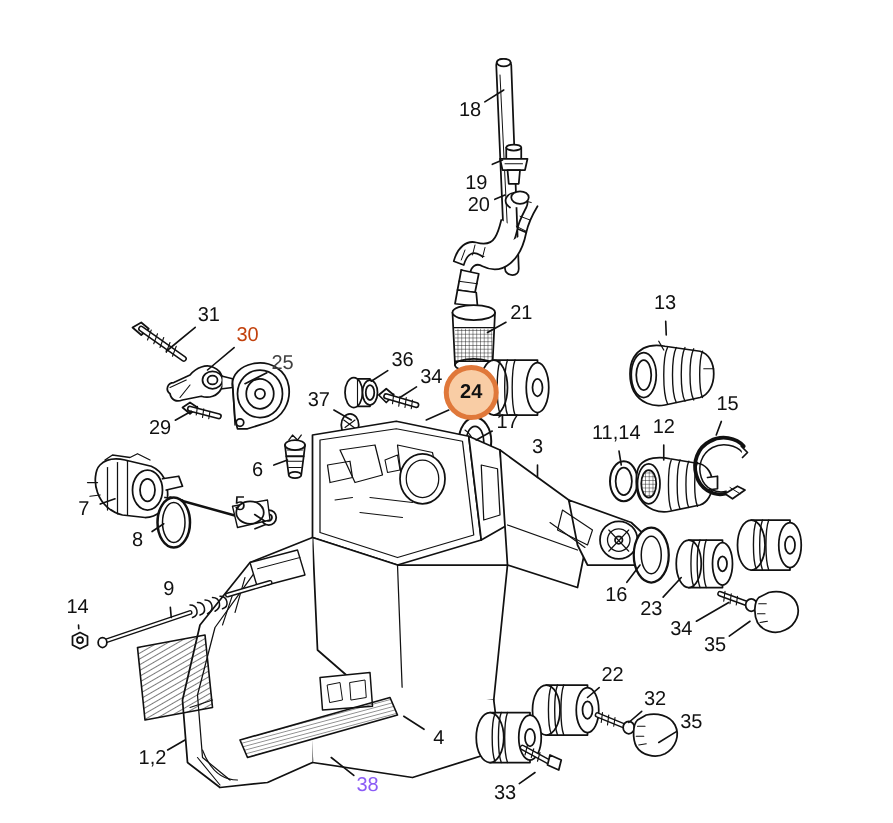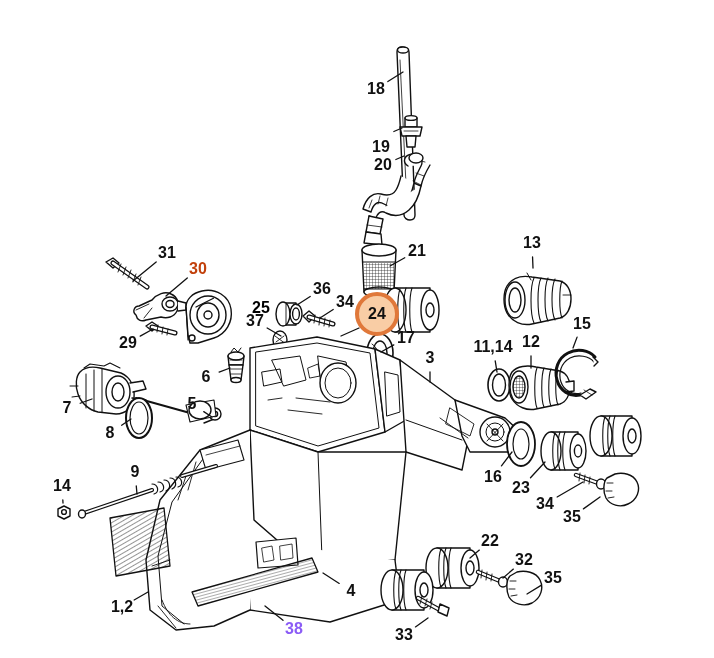--- a/index.html
+++ b/index.html
@@ -7,21 +7,21 @@
   body{
     width:714px;height:658px;overflow:hidden;
     font-family:"Liberation Sans",sans-serif;
     position:relative;
   }
   #stage{position:absolute;left:0;top:0;width:714px;height:658px;background:#fff;}
   #art{position:absolute;left:0;top:0;width:714px;height:658px;}
   .callout{
     position:absolute;
     font-family:"Liberation Sans",sans-serif;
-    font-weight:bold;
+    font-weight:normal;
     font-size:16px;
     color:#111111;
     letter-spacing:0px;
     white-space:nowrap;
     line-height:1;
     transform:translate(-50%,-50%);
     user-select:none;
   }
   .badge{
     position:absolute;
@@ -505,21 +505,21 @@
   </svg>
 
   <div id="labels">
       <div class="callout" style="left: 376px; top: 89px; color: rgb(17, 17, 17);">18</div>
       <div class="callout" style="left: 381px; top: 147px; color: rgb(17, 17, 17);">19</div>
       <div class="callout" style="left: 383px; top: 165px; color: rgb(17, 17, 17);">20</div>
       <div class="callout" style="left: 417px; top: 251px; color: rgb(17, 17, 17);">21</div>
       <div class="callout" style="left: 532px; top: 243px; color: rgb(17, 17, 17);">13</div>
       <div class="callout" style="left: 167px; top: 253px; color: rgb(17, 17, 17);">31</div>
       <div class="callout" style="left: 198px; top: 269px; color: #c2410c;">30</div>
-      <div class="callout" style="left: 226px; top: 308px; color: #000000; margin-left: 35px;">25</div>
+      <div class="callout" style="left: 226px; top: 291px; color: #404040;">25</div>
       <div class="callout" style="left: 128px; top: 343px; color: rgb(17, 17, 17);">29</div>
       <div class="callout" style="left: 322px; top: 289px; color: rgb(17, 17, 17);">36</div>
       <div class="callout" style="left: 345px; top: 302px; color: rgb(17, 17, 17);">34</div>
       <div class="callout" style="left: 255px; top: 321px; color: rgb(17, 17, 17);">37</div>
       <div class="callout" style="left: 406px; top: 338px; color: rgb(17, 17, 17);">17</div>
       <div class="callout" style="left: 582px; top: 324px; color: rgb(17, 17, 17);">15</div>
       <div class="callout" style="left: 493px; top: 347px; color: rgb(17, 17, 17);">11,14</div>
       <div class="callout" style="left: 531px; top: 342px; color: rgb(17, 17, 17);">12</div>
       <div class="callout" style="left: 430px; top: 358px; color: rgb(17, 17, 17);">3</div>
       <div class="callout" style="left: 67px; top: 408px; color: rgb(17, 17, 17);">7</div>

